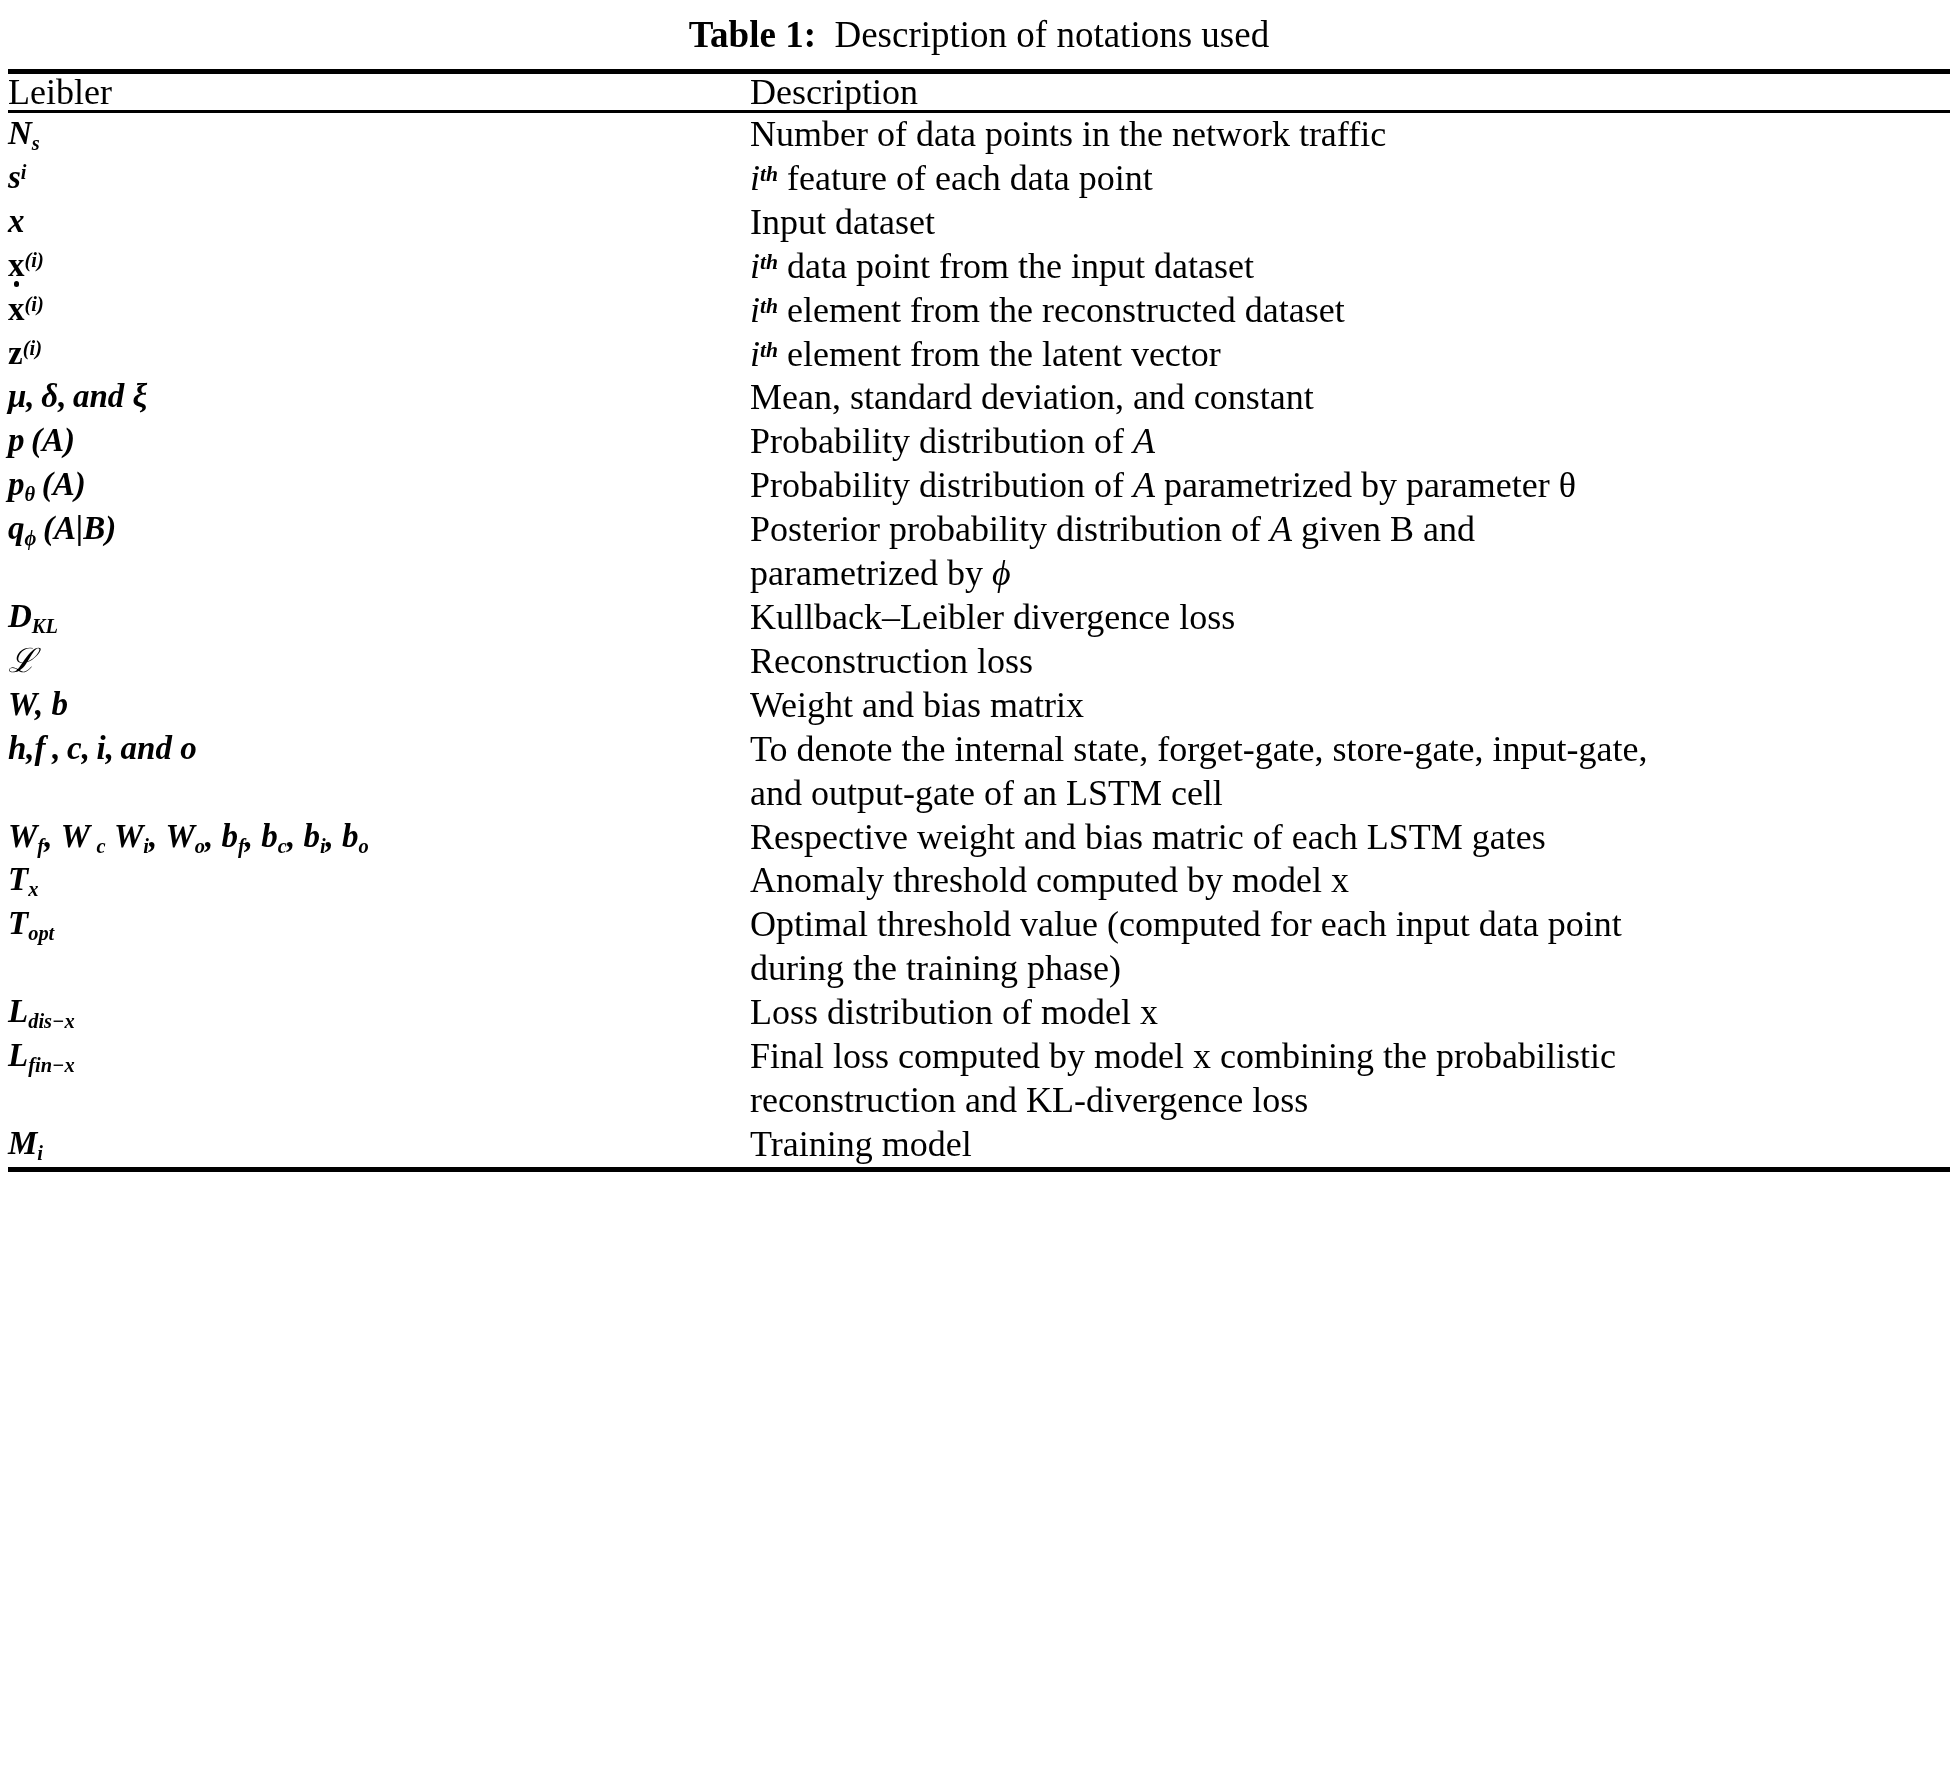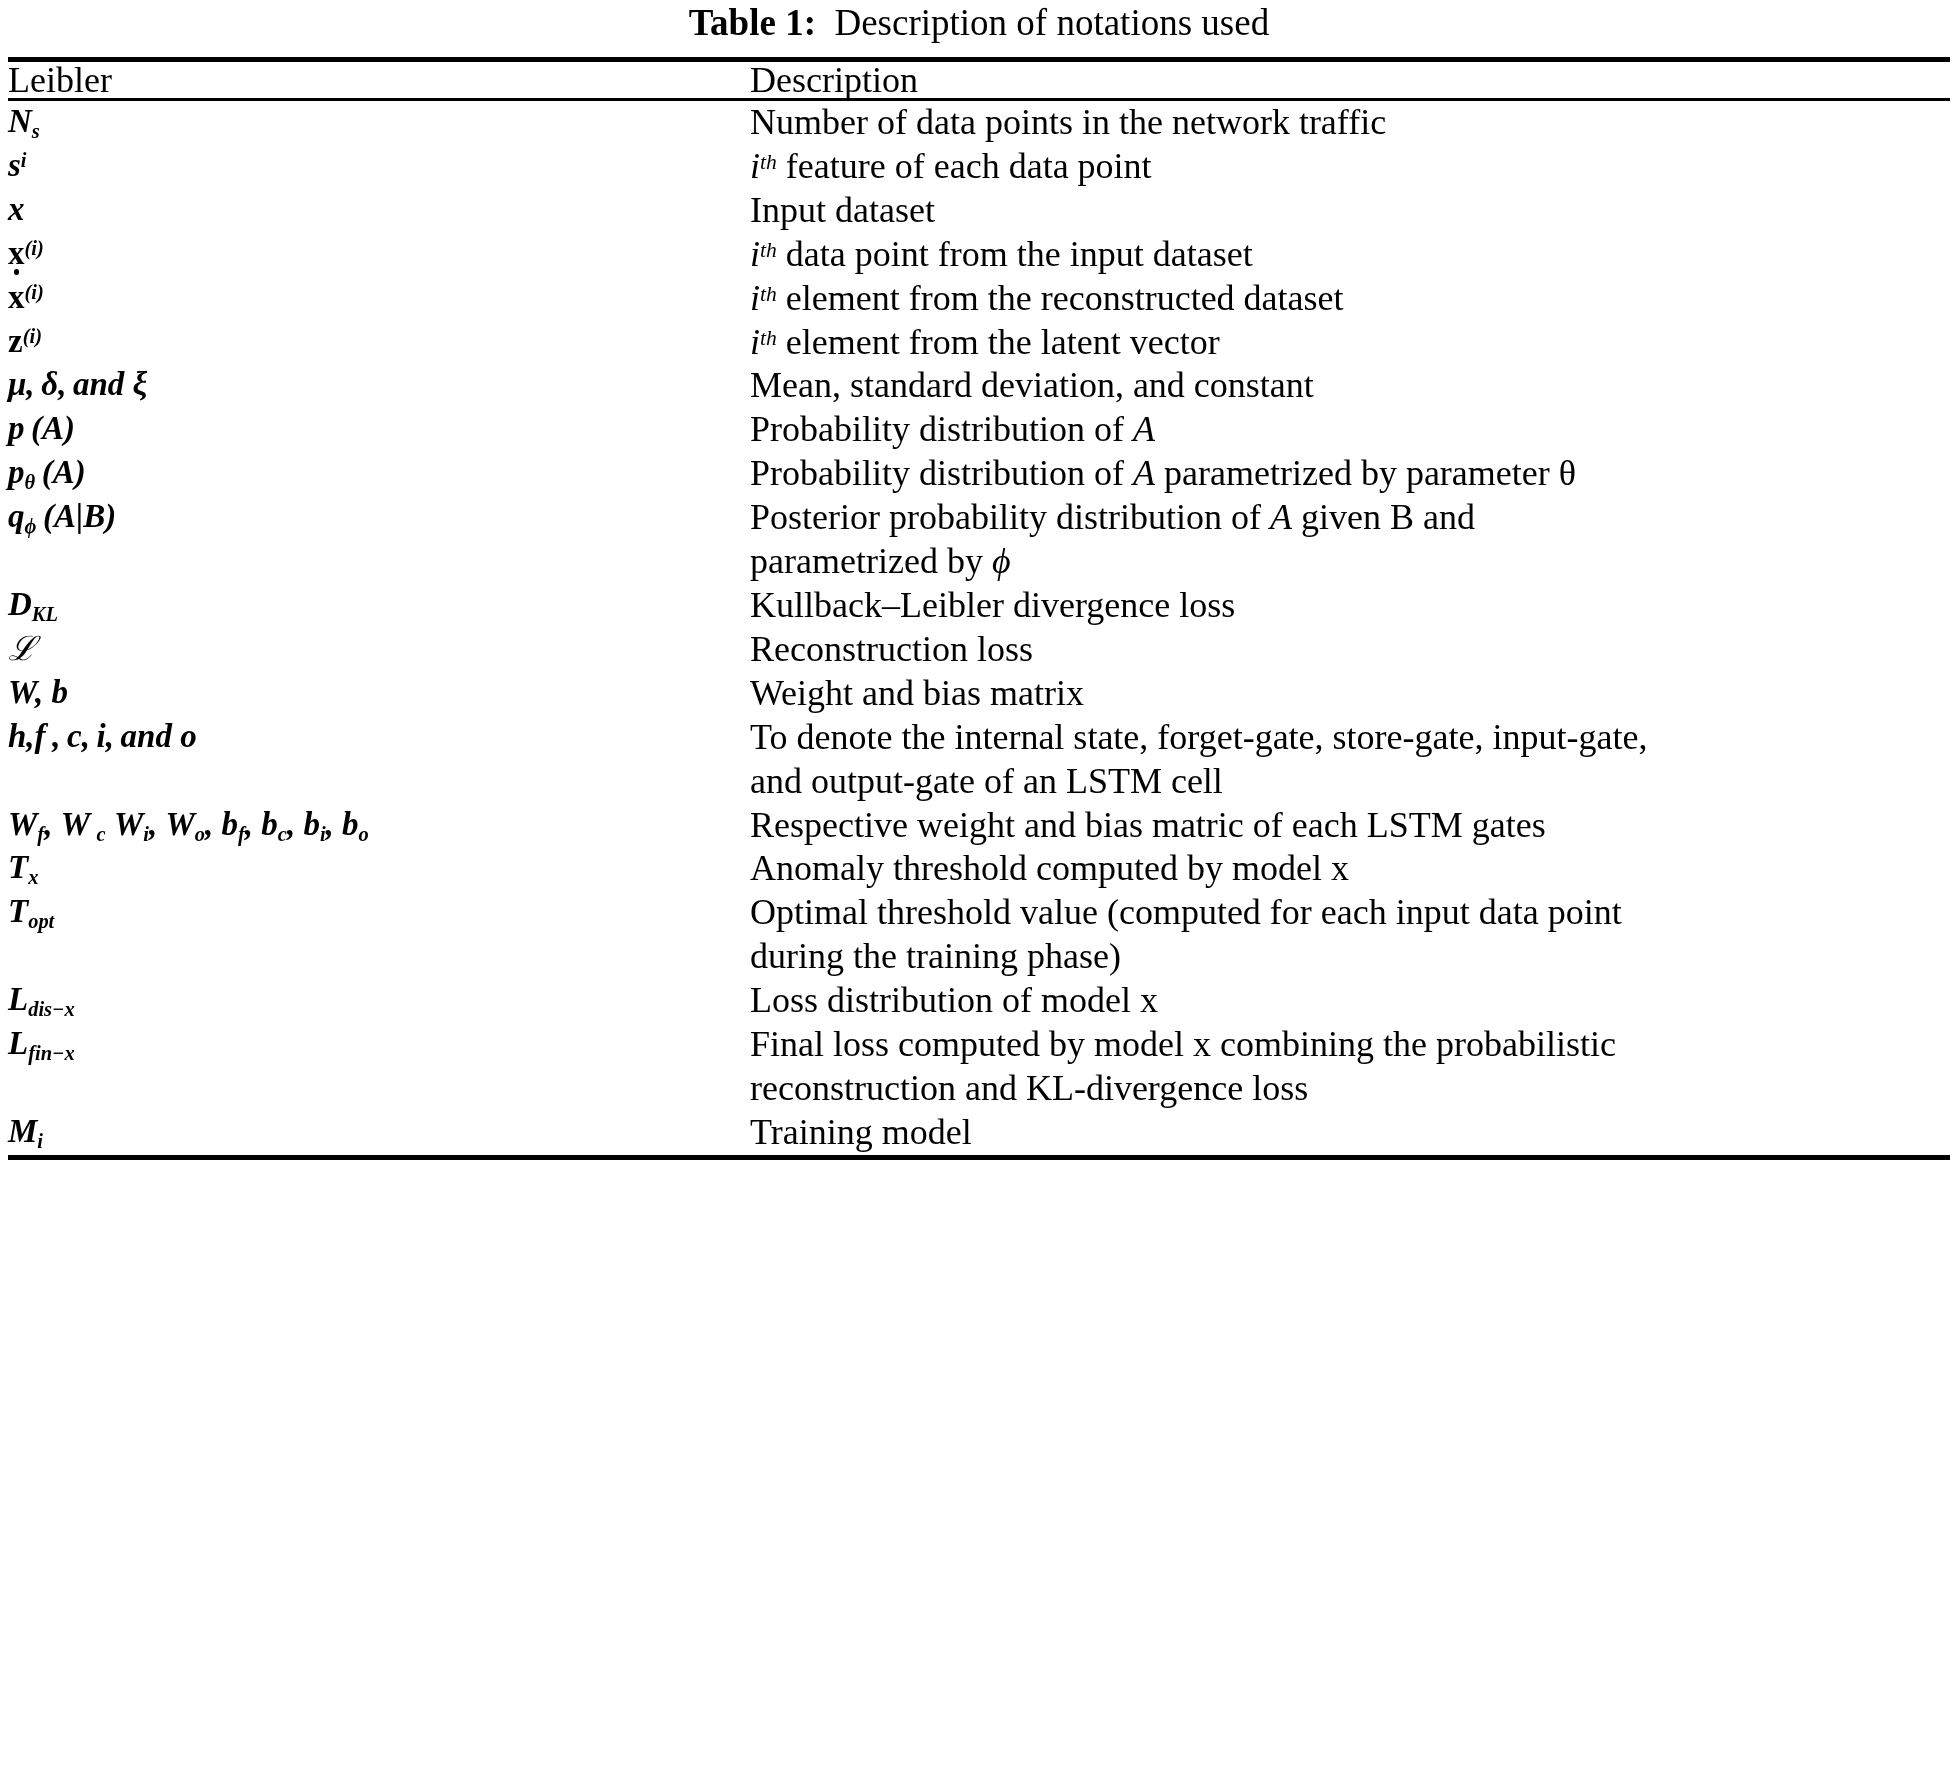--- a/index.html
+++ b/index.html
@@ -19,21 +19,21 @@
     width: 1958px;
     box-sizing: border-box;
     padding: 0 8px;
   }
 
   
   .caption {
     text-align: center;
     font-size: 37px;
     line-height: 1.0;
-    padding-top: 4px;
+    padding-top: 16px;
     padding-bottom: 16px;
     white-space: nowrap;
   }
   .caption .cap-label {
     font-weight: bold;
   }
   .caption .cap-text {
     font-weight: normal;
   }
 
@@ -76,21 +76,21 @@
     line-height: 1.22;
     padding: 5px 0 5px 0;
   }
 
   
   .m      { font-style: italic; font-weight: bold; }
   .mu     { font-style: normal; font-weight: bold; }  
   .rm     { font-style: normal; font-weight: normal; }
   .sub    { font-size: 0.62em; vertical-align: -0.30em; font-style: italic; font-weight: bold; }
   .sup    { font-size: 0.62em; vertical-align: 0.42em; font-style: italic; font-weight: bold; }
-  .supr   { font-size: 0.60em; vertical-align: 0.42em; font-style: italic; font-weight: normal; }
+  .supr   { font-size: 0.60em; vertical-align: 0.42em; font-style: italic; font-weight: bold; }
   .scriptL{ font-family: "Liberation Serif","DejaVu Serif",serif; font-style: italic; font-size: 1.02em; }
   .dotted { position: relative; display: inline-block; }
   .dotted::before {
     content: "";
     position: absolute;
     top: -0.22em;
     left: 0.18em;
     width: 0.16em;
     height: 0.16em;
     background: #000;

